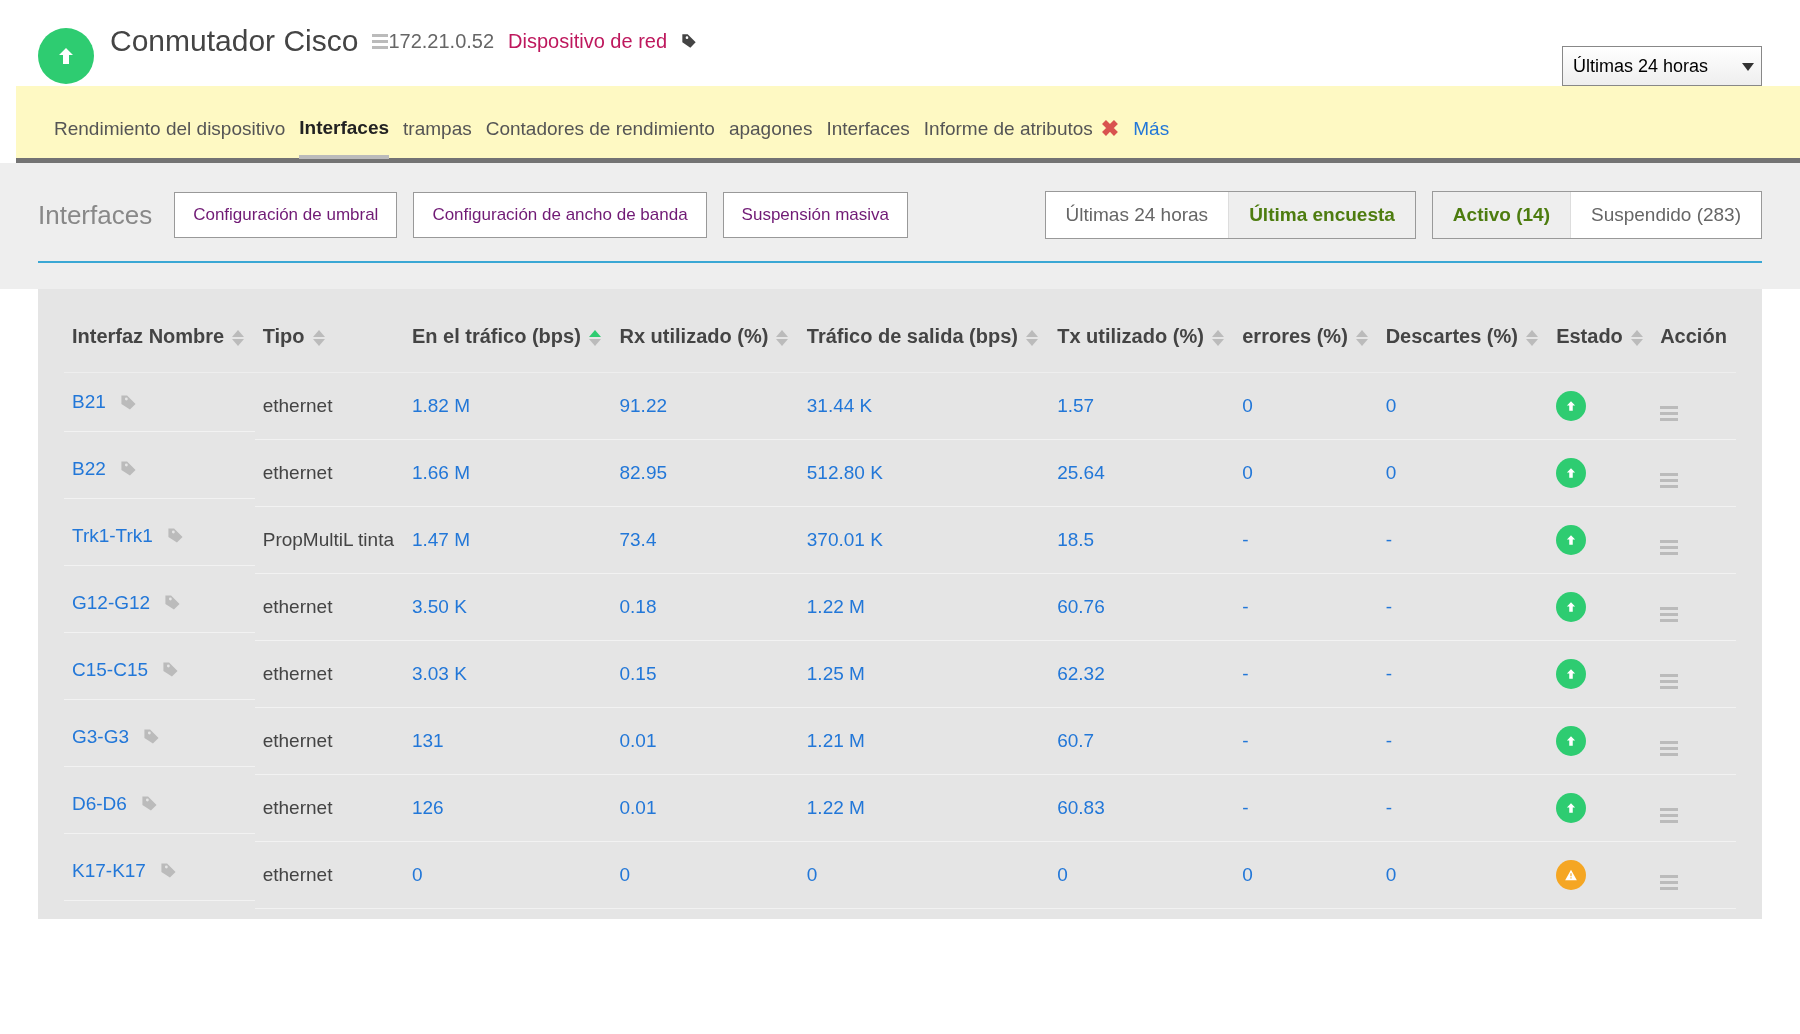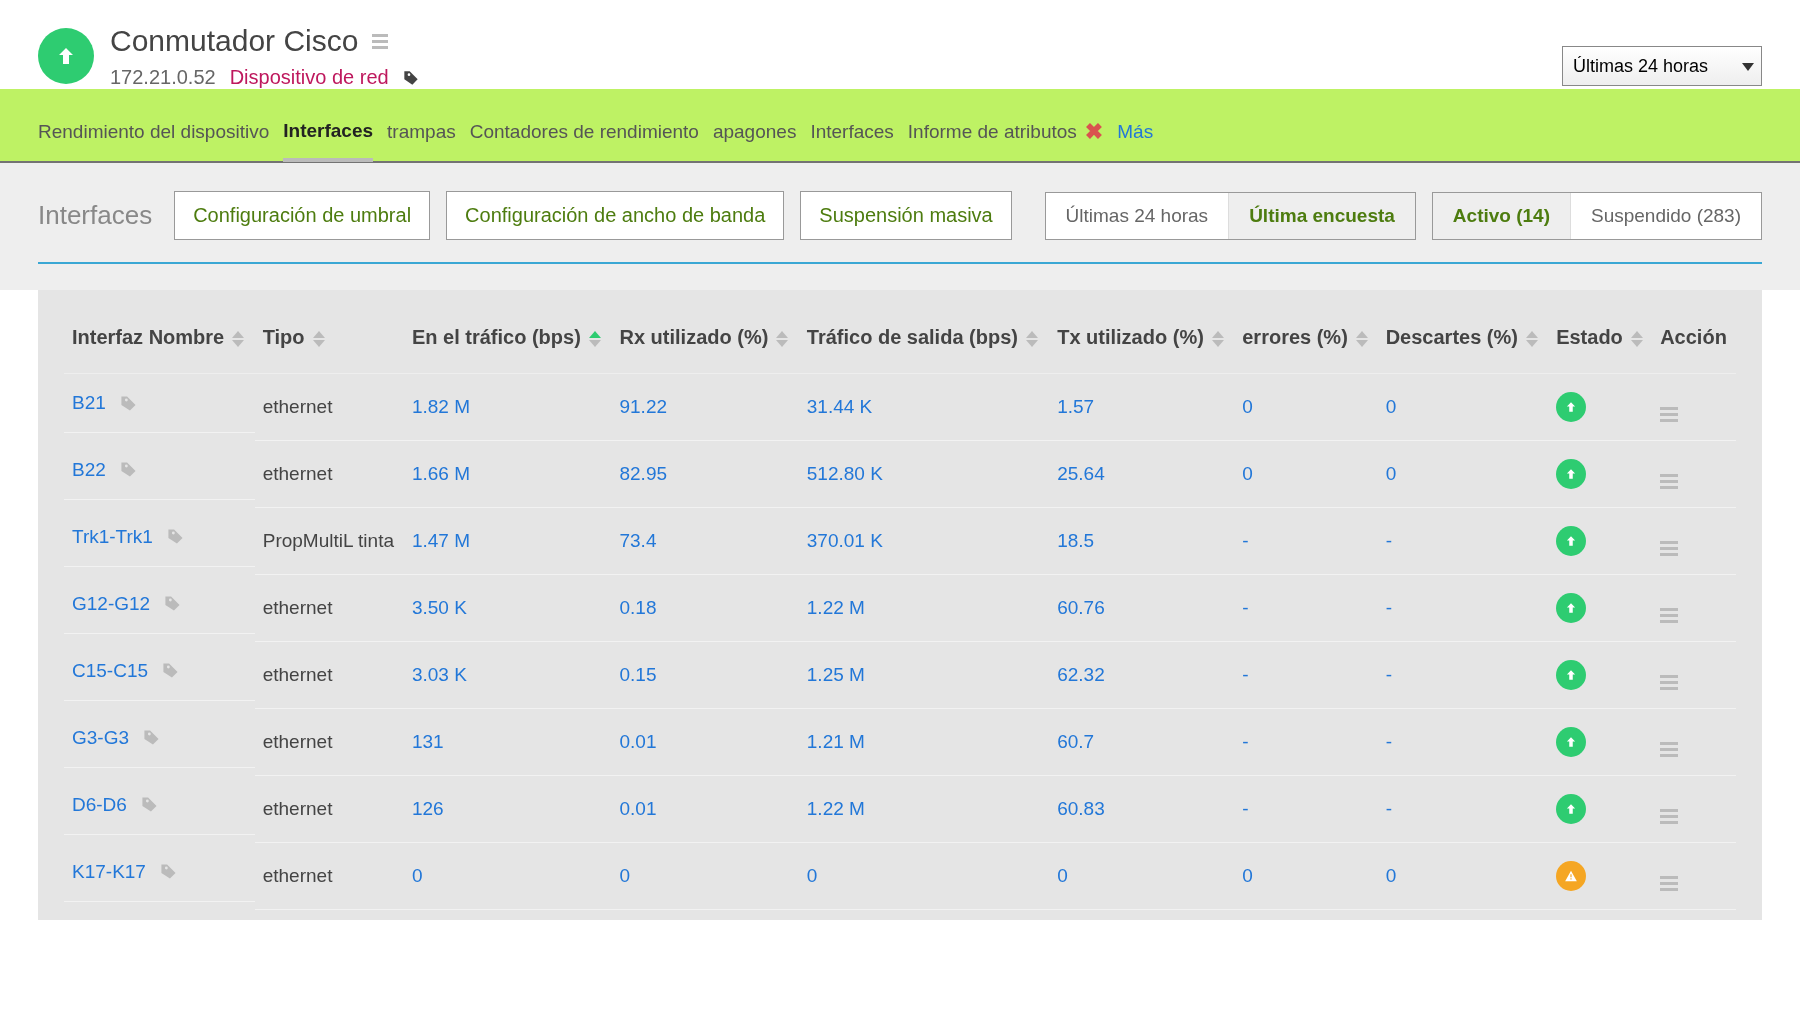--- a/index.html
+++ b/index.html
@@ -2,44 +2,44 @@
 <html><head>
 <meta charset="utf-8">
 <style>
 * { box-sizing: border-box; margin: 0; padding: 0; }
 body { font-family: -apple-system, BlinkMacSystemFont, "Segoe UI", Helvetica, Arial, sans-serif; color: #333; background: #fff; font-size: 17px; }
 
 .header { display: flex; align-items: flex-start; padding: 24px 38px 0 38px; justify-content: space-between; background: #fff; }
 .header-left { display: flex; gap: 16px; align-items: flex-start; }
 .status-circle { width: 56px; height: 56px; border-radius: 50%; background: #2ecc71; display:flex; align-items:center; justify-content:center; margin-top: 4px; }
 .status-circle svg { width: 24px; height: 24px; fill: #fff; }
-.title-block { display: flex; flex-direction: column; gap: 8px; }
+.title-block { display: flex; }
 .title-line { display: flex; align-items: center; gap: 10px; }
 .title-text { font-size: 30px; font-weight: 400; color: #444; }
 .hamburger-mini { display:flex; flex-direction:column; gap:3px; margin-left:4px;}
 .hamburger-mini div { width: 16px; height: 3px; background: #bbb; }
 .sub-line { display: flex; align-items: center; gap: 14px; font-size: 20px; }
 .ip { color: #666; }
 .link { color: #be185d; }
 .tag-icon { width:16px; height:16px; fill:#444; }
 
 .time-select { border: 1px solid #888; background: linear-gradient(#fff,#eee); height: 40px; min-width: 200px; font-size: 18px; padding: 0 10px; appearance: none; position: relative; }
 .select-wrap { position: relative; display:inline-block; margin-top: 22px; }
 .select-wrap:after { content:""; position:absolute; right:8px; top:50%; margin-top:-3px; border-left:6px solid transparent; border-right:6px solid transparent; border-top:8px solid #333; pointer-events:none;}
 
-.tabs { display: flex; gap: 14px; padding: 30px 38px 0 38px; align-items: center; font-size: 19px; color: #555; border-bottom: 2px solid #737373; background: #bef264; }
+.tabs { display: flex; gap: 14px; padding: 30px 38px 0 38px; align-items: center; font-size: 19px; color: #555; border-bottom: 5px solid #737373; background: #fef9c3; margin-left: 16px; }
 .tab { padding-bottom: 16px; cursor: pointer; }
 .tab.active { font-weight: 700; color:#222; border-bottom: 4px solid #bbb; margin-bottom:-1px; }
 .tab-x { color:#d9534f; font-size:22px; font-weight:700; margin-left:-6px; margin-bottom:16px;}
 .tab-mas { color:#2277d8; padding-bottom:16px; }
 
 .gray-bg { background: #eee; padding: 28px 38px 26px 38px; }
 .toolbar { display:flex; align-items:center; gap:16px; flex-wrap:wrap; border-bottom: 2px solid #3aa7d4; padding-bottom: 22px; }
 .toolbar-title { font-size: 26px; color:#888; margin-right: 6px; }
-.btn-box { border: 1px solid #999; background: #fff; padding: 12px 18px; font-size: 20px; color:#4d7c0f; display:inline-flex; align-items:center; }
+.btn-box { border: 1px solid #999; background: #fff; padding: 12px 18px; font-size: 17px; color:#701a75; display:inline-flex; align-items:center; }
 .seg-group { display:flex; border:1px solid #999; background:#fff; margin-left:auto; }
 .seg { padding: 12px 20px; font-size: 19px; color:#666; }
 .seg + .seg { border-left: 1px solid #ddd; }
 .seg.active { background:#eee; color:#4d7c0f;font-weight:bold; }
 .seg-group2 { display:flex; border:1px solid #999; background:#fff; }
 
 .table-wrap { background:#e5e5e5; margin: 0 38px; padding: 26px 26px 10px 26px; }
 table { width: 100%; border-collapse: collapse; }
 th { text-align:left; font-size: 20px; font-weight: 700; color:#444; padding: 10px 8px 24px 8px; vertical-align: middle; border-bottom: 1px solid #eee; }
 th .sort { display:inline-flex; flex-direction:column; margin-left: 8px; vertical-align: middle; }

